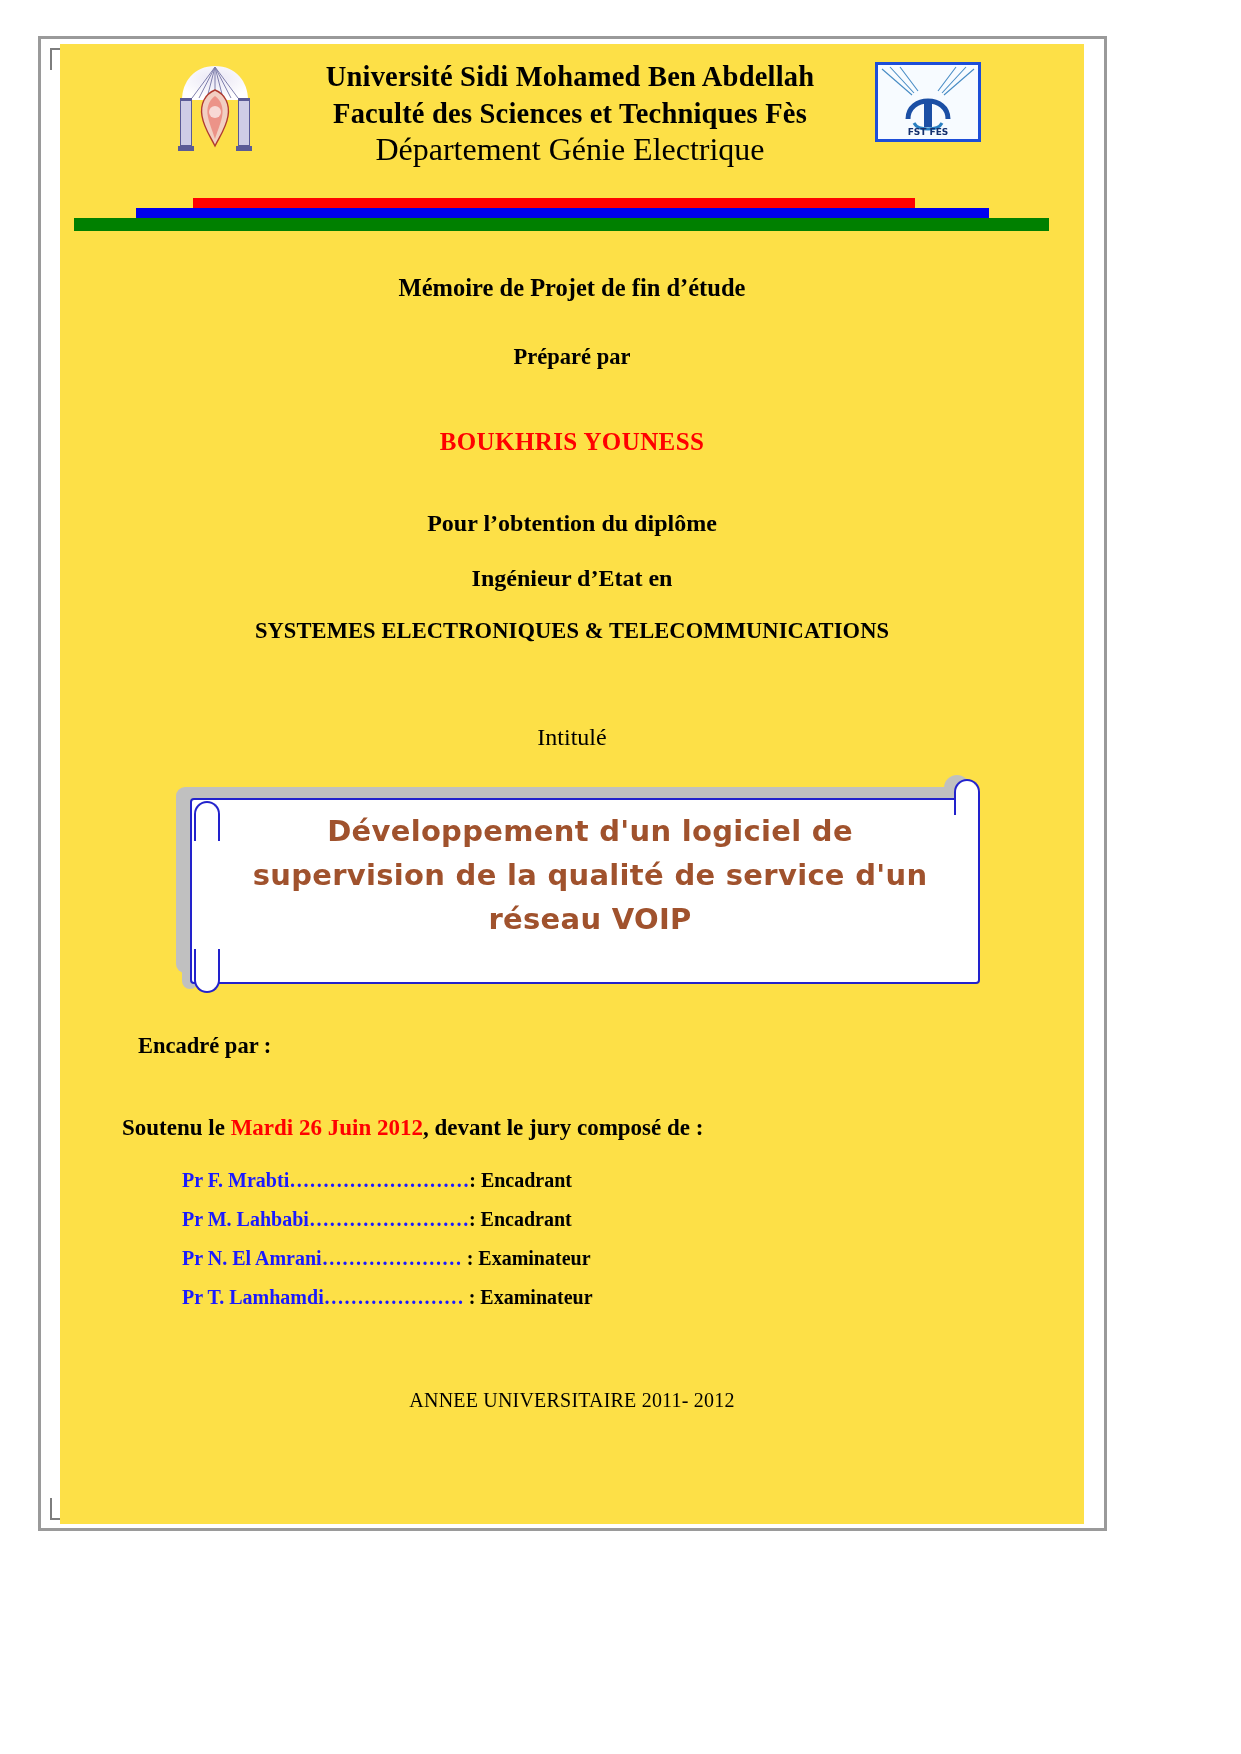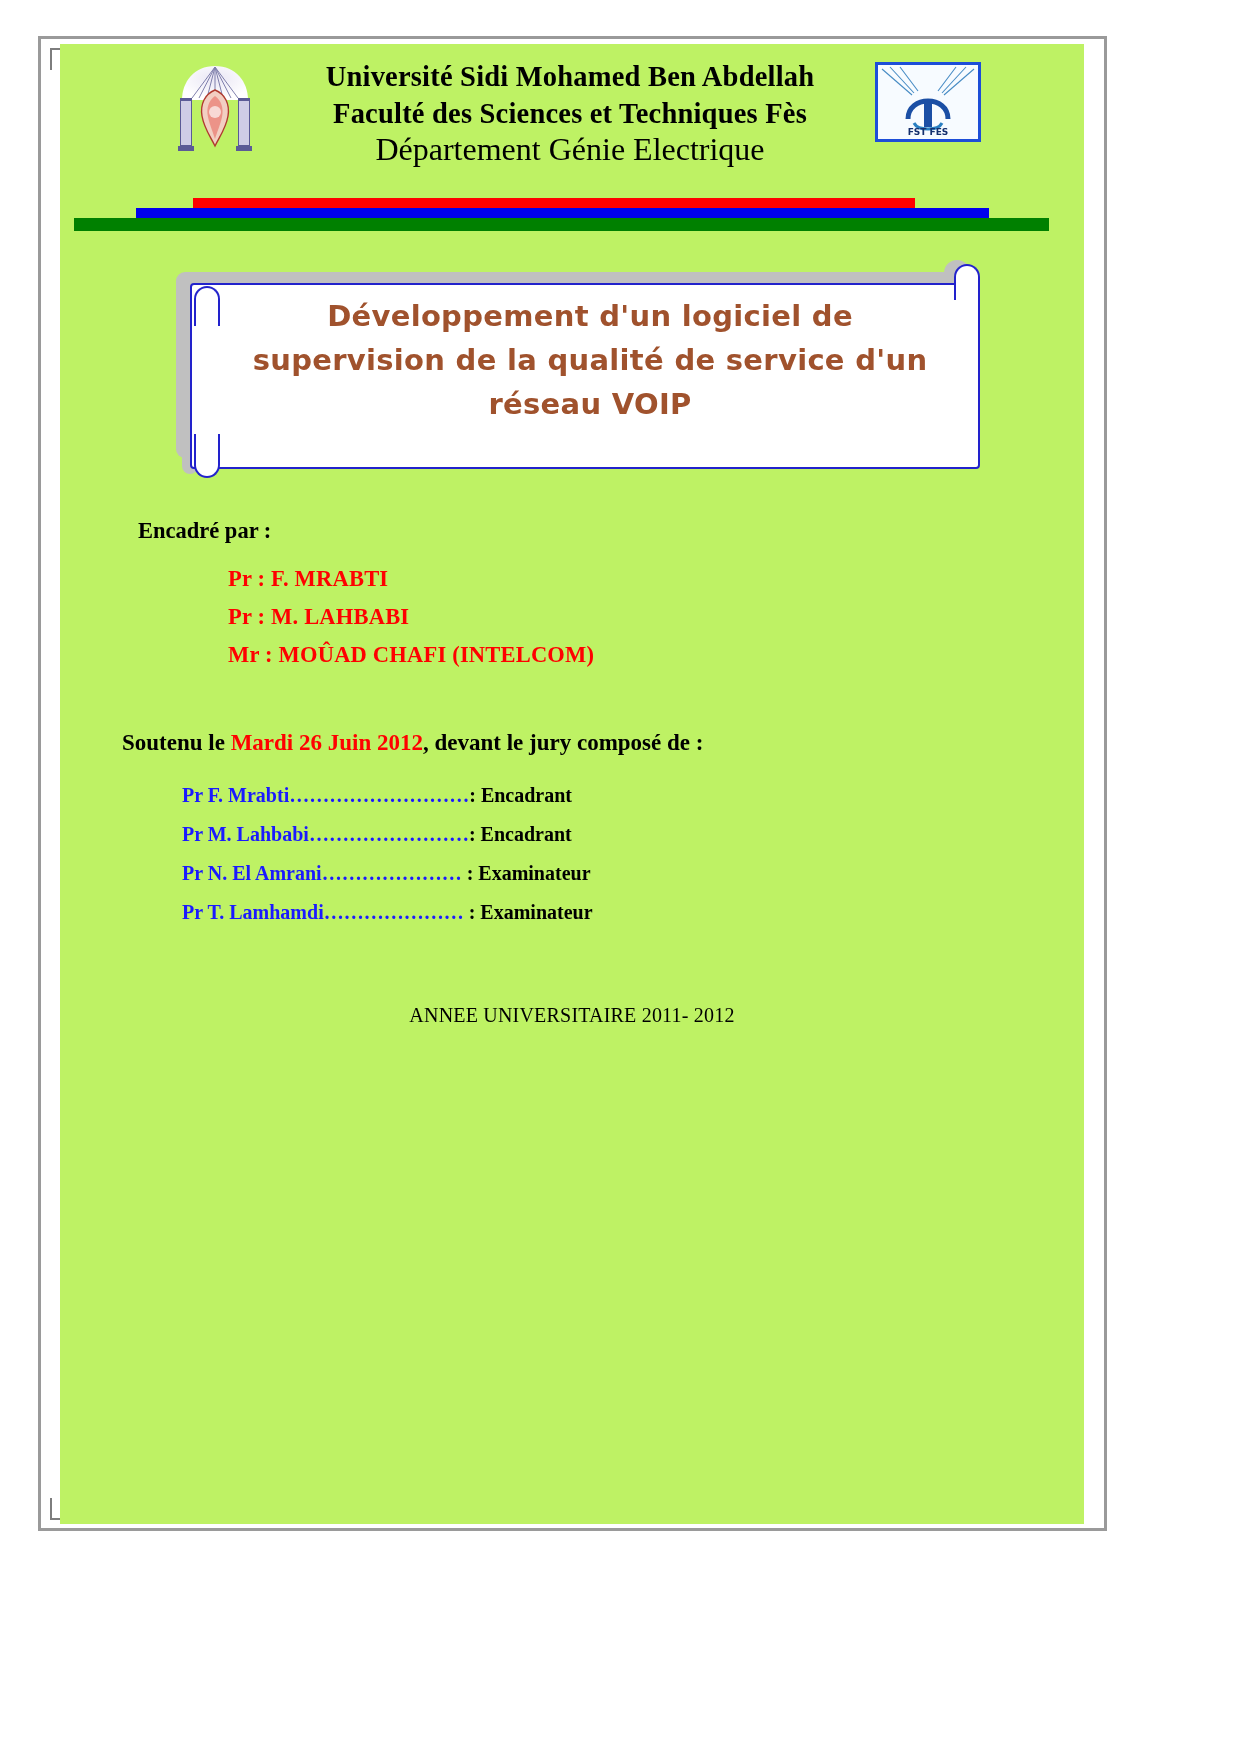--- a/index.html
+++ b/index.html
@@ -34,21 +34,21 @@
   .crop.bl i.h{bottom:0;left:0;}
   .crop.bl i.v{bottom:0;left:0;}
   .crop.br{left:1033px;top:1498px;}
   .crop.br i.h{bottom:0;right:0;}
   .crop.br i.v{bottom:0;right:0;}
 
   
   .sheet{
     position:absolute;left:60px;top:44px;
     width:1024px;height:1480px;
-    background:#bef264;
+    background:#fde047;
   }
 
   
   .header{position:relative;height:150px;}
   .logo-left{
     position:absolute;left:112px;top:16px;width:86px;height:96px;
   }
   .logo-right{
     position:absolute;left:815px;top:18px;width:106px;height:80px;
     border:3px solid #1d4ed8;background:#f2f6fb;box-sizing:border-box;
@@ -231,42 +231,46 @@
         </svg>
       </div>
     </div>
 
     <div class="bars">
       <div class="bar red" style="background: rgb(255, 0, 0);"></div>
       <div class="bar blue" style="background: rgb(0, 0, 238);"></div>
       <div class="bar green" style="background: rgb(0, 128, 0);"></div>
     </div>
 
+    <div class="center-block">
+      <div class="t-memoire">Mémoire de Projet de fin d’étude</div>
+      <div class="t-prepare">Préparé par</div>
+      <div class="t-student">BOUKHRIS YOUNESS</div>
+      <div class="t-pour">Pour l’obtention du diplôme</div>
+      <div class="t-ing">Ingénieur d’Etat en</div>
+      <div class="t-spec">SYSTEMES ELECTRONIQUES &amp; TELECOMMUNICATIONS</div>
+      <div class="t-intitule">Intitulé</div>
+    </div>
 
     <div class="banner-wrap">
       <div class="curl-shadow-r"></div>
       <div class="banner-shadow"></div>
       <div class="curl-shadow-bl"></div>
       <div class="banner-body"></div>
       <div class="curl top-left"></div>
       <div class="curl bottom-left"></div>
       <div class="curl top-right"></div>
       <div class="banner-title">
         <div>Développement d'un logiciel de</div>
         <div>supervision de la qualité de service d'un</div>
         <div>réseau VOIP</div>
       </div>
     </div>
 
     <div class="encadre-label">Encadré par :</div>
-    <div class="sup-list">
-      <div class="sup">Pr : F. MRABTI</div>
-      <div class="sup">Pr : M. LAHBABI</div>
-      <div class="sup">Mr : MOÛAD CHAFI (INTELCOM)</div>
-    </div>
 
     <div class="soutenu">
       <span>Soutenu le </span><span class="date">Mardi 26 Juin 2012</span><span>, devant le jury composé de :</span>
     </div>
 
     <div class="jury">
       <div class="jury-row">
         <span class="nm">Pr</span>
         <span class="nm">F. Mrabti</span><span class="nm">………………………</span><span class="rl">: Encadrant</span>
       </div>

